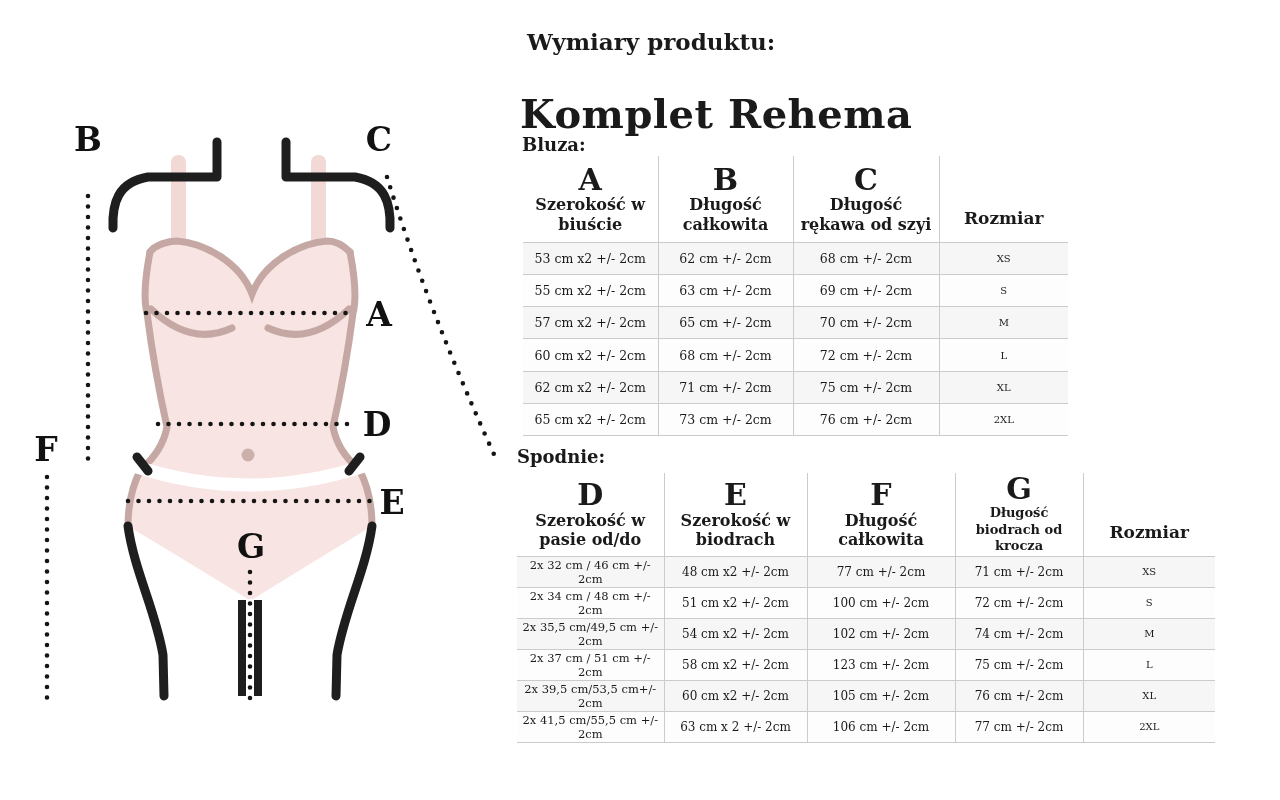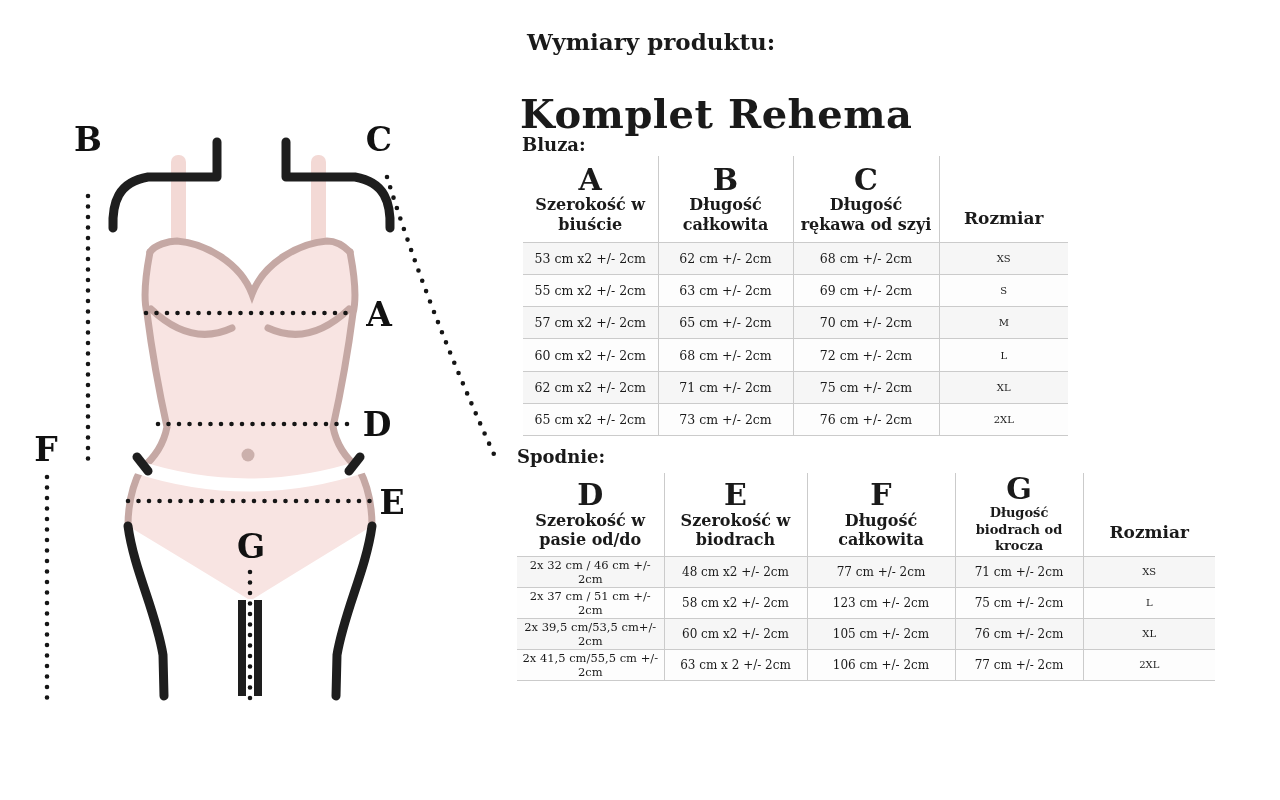--- a/index.html
+++ b/index.html
@@ -219,20 +219,34 @@
   </thead>
   <tbody>
     <tr>
       <td>2x 32 cm / 46 cm +/- 2cm</td>
       <td>48 cm x2 +/- 2cm</td>
       <td>77 cm +/- 2cm</td>
       <td>71 cm +/- 2cm</td>
       <td class="size-cell">XS</td>
     </tr>
     <tr>
+      <td>2x 34 cm / 48 cm +/- 2cm</td>
+      <td>51 cm x2 +/- 2cm</td>
+      <td>100 cm +/- 2cm</td>
+      <td>72 cm +/- 2cm</td>
+      <td class="size-cell">S</td>
+    </tr>
+    <tr>
+      <td>2x 35,5 cm/49,5 cm +/- 2cm</td>
+      <td>54 cm x2 +/- 2cm</td>
+      <td>102 cm +/- 2cm</td>
+      <td>74 cm +/- 2cm</td>
+      <td class="size-cell">M</td>
+    </tr>
+    <tr>
       <td>2x 37 cm / 51 cm +/- 2cm</td>
       <td>58 cm x2 +/- 2cm</td>
       <td>123 cm +/- 2cm</td>
       <td>75 cm +/- 2cm</td>
       <td class="size-cell">L</td>
     </tr>
     <tr>
       <td>2x 39,5 cm/53,5 cm+/- 2cm</td>
       <td>60 cm x2 +/- 2cm</td>
       <td>105 cm +/- 2cm</td>

